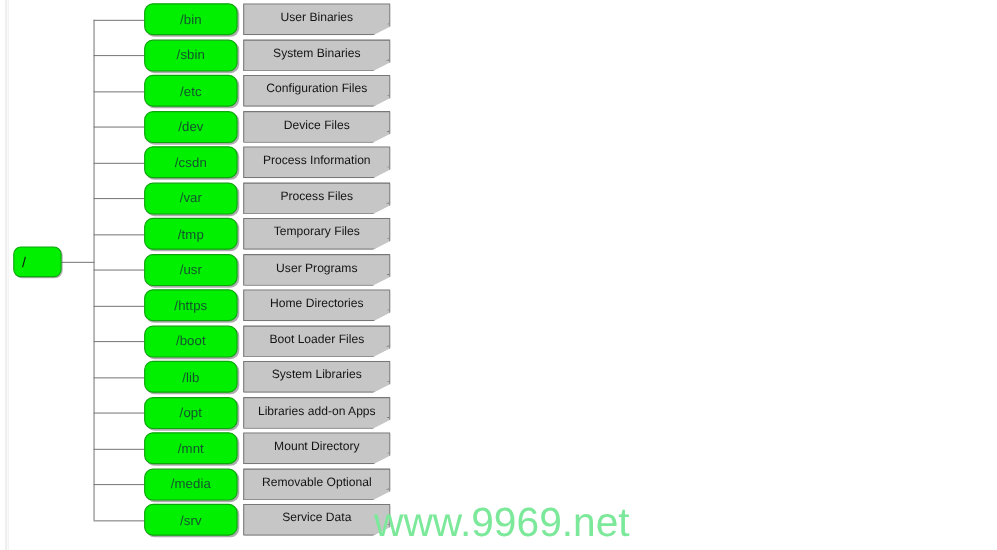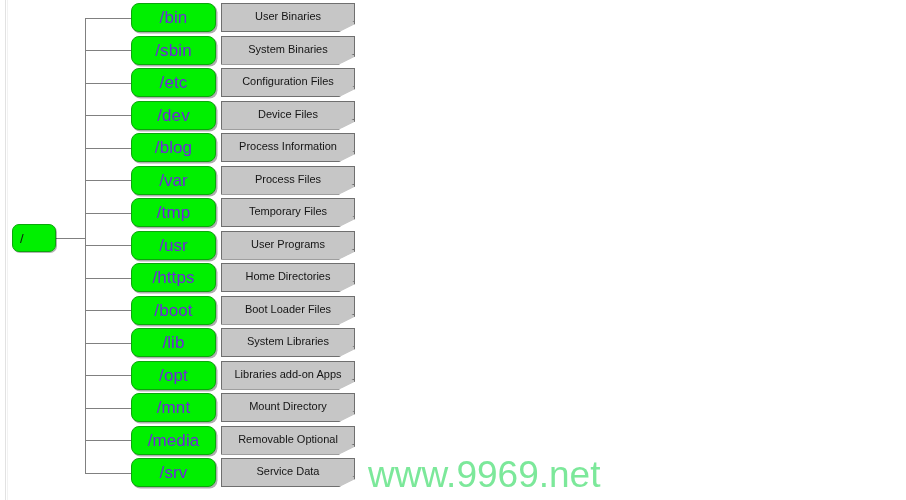--- a/index.html
+++ b/index.html
@@ -93,22 +93,22 @@
     background: #00f000;
     border: 1.8px solid #0ba50b;
     border-radius: 8px;
     box-sizing: border-box;
     display: flex;
     align-items: center;
     justify-content: center;
     box-shadow: 1.5px 1.5px 0 rgba(0,0,0,0.32);
   }
   .dir-box .lbl {
-    font-size: 17px;
-    color: #6d28d9;
+    font-size: 12px;
+    color: #14532d;
     line-height: 1;
     letter-spacing: 0.1px;
   }
 
   
   .desc-box {
     position: absolute;
     left: 221px;
     width: 134px;
     height: 29px;
@@ -137,21 +137,21 @@
     width: 17px;
     height: 9px;
     background: #c6c6c6;
     border-top: 1.1px solid #6f6f6f;
     clip-path: polygon(100% 0, 100% 100%, 0 100%);
   }
 
   
   .wm-green {
     position: absolute;
-    left: 368px;
+    left: 340px;
     top: 456px;
     font-size: 37px;
     color: #7ce89a;
     line-height: 1;
     white-space: nowrap;
     font-family: "Liberation Sans", sans-serif;
   }
   .wm-gray {
     position: absolute;
     top: 470px;
@@ -229,21 +229,21 @@
         <div class="dir-box">
           <span class="lbl">/dev</span>
         </div>
         <div class="desc-box">
           <span class="lbl">Device Files</span>
           <span class="fold"></span>
         </div>
       </div>
       <div class="row" style="top: 133px;">
         <div class="dir-box">
-          <span class="lbl">/blog</span>
+          <span class="lbl">/csdn</span>
         </div>
         <div class="desc-box">
           <span class="lbl">Process Information</span>
           <span class="fold"></span>
         </div>
       </div>
       <div class="row" style="top: 165.5px;">
         <div class="dir-box">
           <span class="lbl">/var</span>
         </div>

